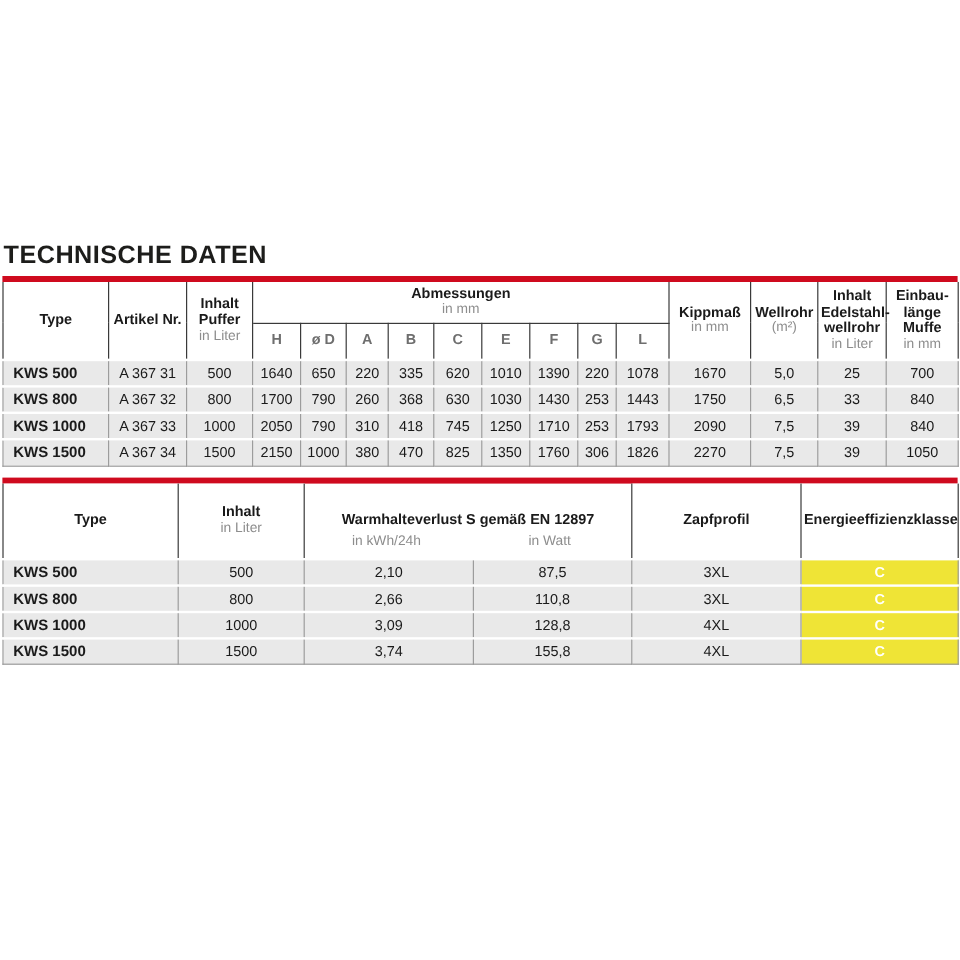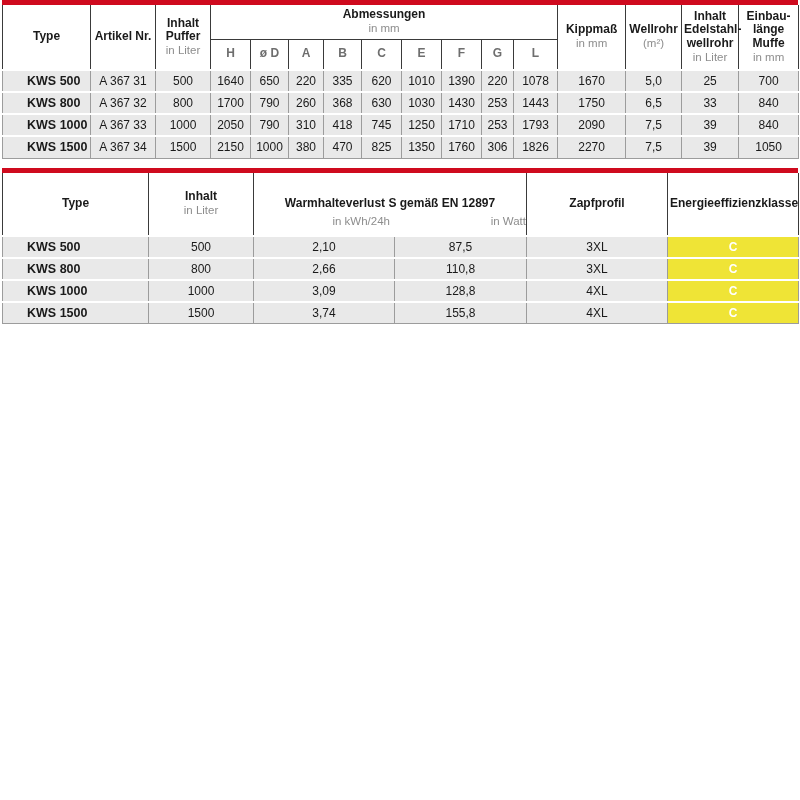--- a/index.html
+++ b/index.html
@@ -45,39 +45,40 @@
     background:var(--row-gray);
     border-left:1px solid var(--line-gray);
     border-right:1px solid var(--line-gray);
     border-bottom:2px solid #fff;
     height:22px;text-align:center;vertical-align:middle;
     font-size:12px;padding:0 2px;
   }
   tbody tr:first-child td{border-top:2px solid #fff;}
   tbody tr:last-child td{border-bottom:1px solid var(--line-gray);}
   tbody td.type-cell{
-    text-align:left;padding-left:24px;font-weight:bold;font-size:12.5px;
+    text-align:left;padding-left:8px;font-weight:bold;font-size:12.5px;
   }
   tbody td.energy-cell{
     background:var(--energy-yellow);color:#fff;font-weight:bold;
   }
   .eco-head th{height:63px;}
   .warm-th{position:relative;}
   .warm-main{display:block;}
   .warm-subs{
     position:absolute;left:0;right:0;bottom:6px;display:flex;
   }
-  .warm-subs .h-sub{flex:1;text-align:right;}
+  .warm-subs .h-sub{flex:1;}
   .gap-between{height:9px;}
 </style>
 </head>
 <body>
 
 <div class="page">
 
+  <h1 class="section-title first">TECHNISCHE DATEN</h1>
 
   <div class="table-wrap">
     <div class="red-bar"></div>
     <table>
       <colgroup>
         <col style="width:88px">
           <col style="width:65px">
           <col style="width:55px">
         <col style="width:40px">
           <col style="width:38px">

